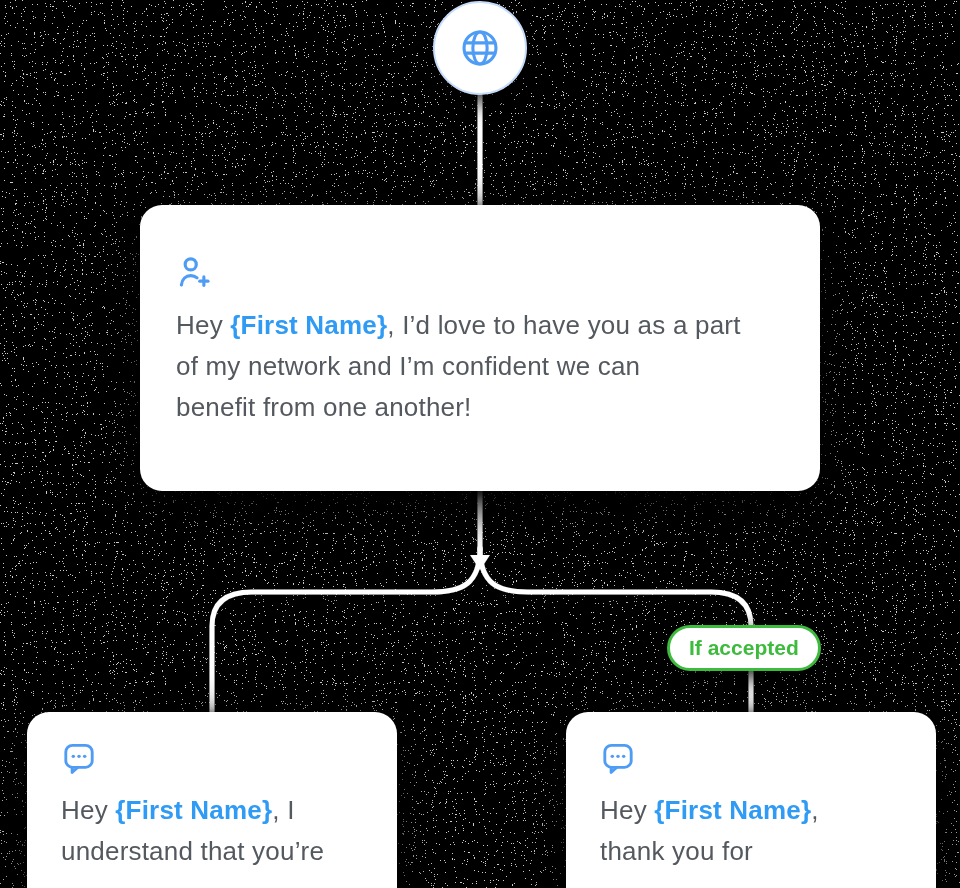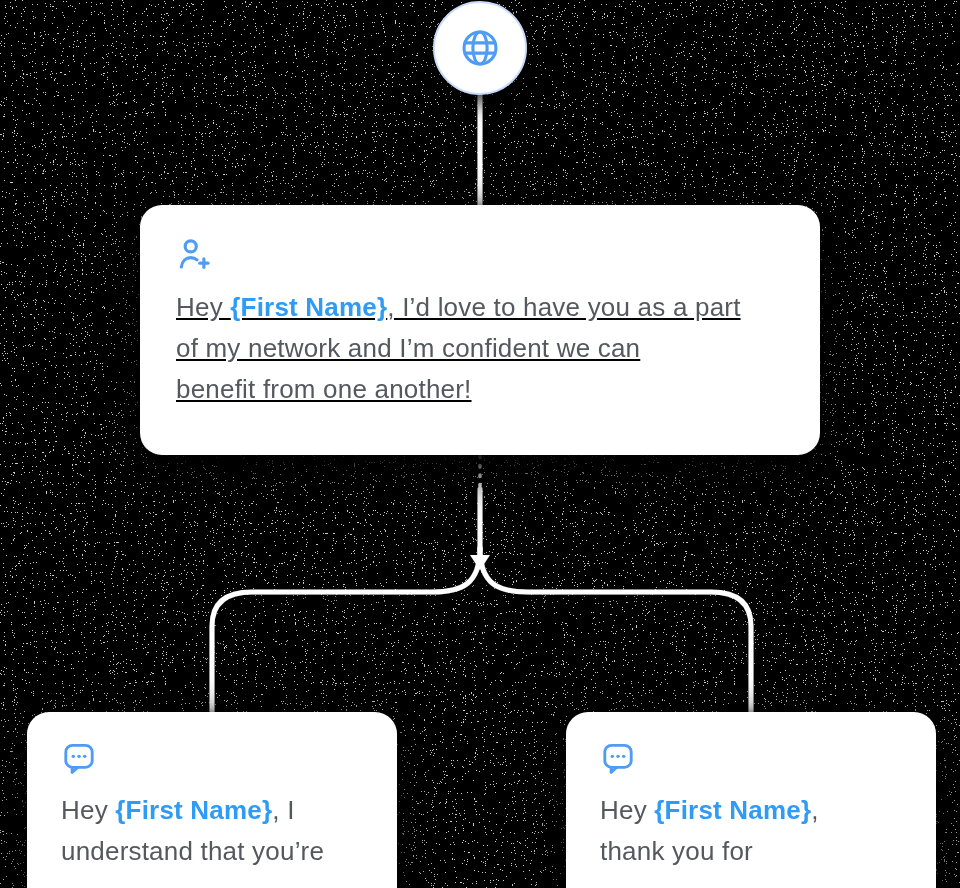--- a/index.html
+++ b/index.html
@@ -11,21 +11,21 @@
   .node-circle{
     position:absolute;left:433px;top:1px;width:94px;height:94px;box-sizing:border-box;
     background:#fff;border:2px solid var(--node-border);border-radius:50%;
     display:flex;align-items:center;justify-content:center;
     box-shadow:0 8px 22px rgba(0,0,0,.85);
   }
   .card{
     position:absolute;background:#fff;border-radius:22px;box-sizing:border-box;
     box-shadow:0 14px 40px 6px rgba(0,0,0,.92),0 4px 12px rgba(0,0,0,.8);
   }
-  .card.main{left:140px;top:205px;width:680px;height:250px;padding:30px 36px;text-decoration:underline;}
+  .card.main{left:140px;top:205px;width:680px;height:286px;padding:48px 36px;}
   .card.left{left:27px;top:712px;width:370px;height:232px;padding:28px 34px;}
   .card.right{left:566px;top:712px;width:370px;height:232px;padding:28px 34px;}
   .icon{color:var(--icon-blue);display:block;}
   .msg{
     margin:14px 0 0 0;font-size:26px;line-height:41px;color:var(--text-gray);
     white-space:pre-wrap;font-weight:500;letter-spacing:.2px;
   }
   .var{color:var(--blue);font-weight:700;}
   .pill{
     position:absolute;top:625px;height:46px;display:flex;align-items:center;box-sizing:border-box;
@@ -83,20 +83,23 @@
       <circle cx="9.3" cy="7.2" r="3.5"></circle>
       <path d="M3.4 20.2c.4-3.7 2.9-5.9 5.9-5.9 1.5 0 2.9.5 4 1.4"></path>
       <path d="M17.6 15.1v5.3"></path>
       <path d="M15 17.8h5.2"></path>
     </svg>
     <p class="msg"><span>Hey </span><span class="var">{First Name}</span><span>, I’d love to have you as a part
 of my network and I’m confident we can
 benefit from one another!</span></p>
   </div>
 
+  <div class="pill accepted">
+    <span>If accepted</span>
+  </div>
 
   <div class="card left">
     <svg class="icon" width="36" height="36" viewBox="0 0 24 24" fill="none" stroke="currentColor" stroke-width="1.9" stroke-linecap="round" stroke-linejoin="round">
       <rect x="3.2" y="3.6" width="17.6" height="14.6" rx="4.4"></rect>
       <path d="M7.4 18.2v3.5l3.9-3.5"></path>
       <circle cx="8.2" cy="10.9" r="1.15" fill="currentColor" stroke="none"></circle>
       <circle cx="12" cy="10.9" r="1.15" fill="currentColor" stroke="none"></circle>
       <circle cx="15.8" cy="10.9" r="1.15" fill="currentColor" stroke="none"></circle>
     </svg>
     <p class="msg"><span>Hey </span><span class="var">{First Name}</span><span>, I

